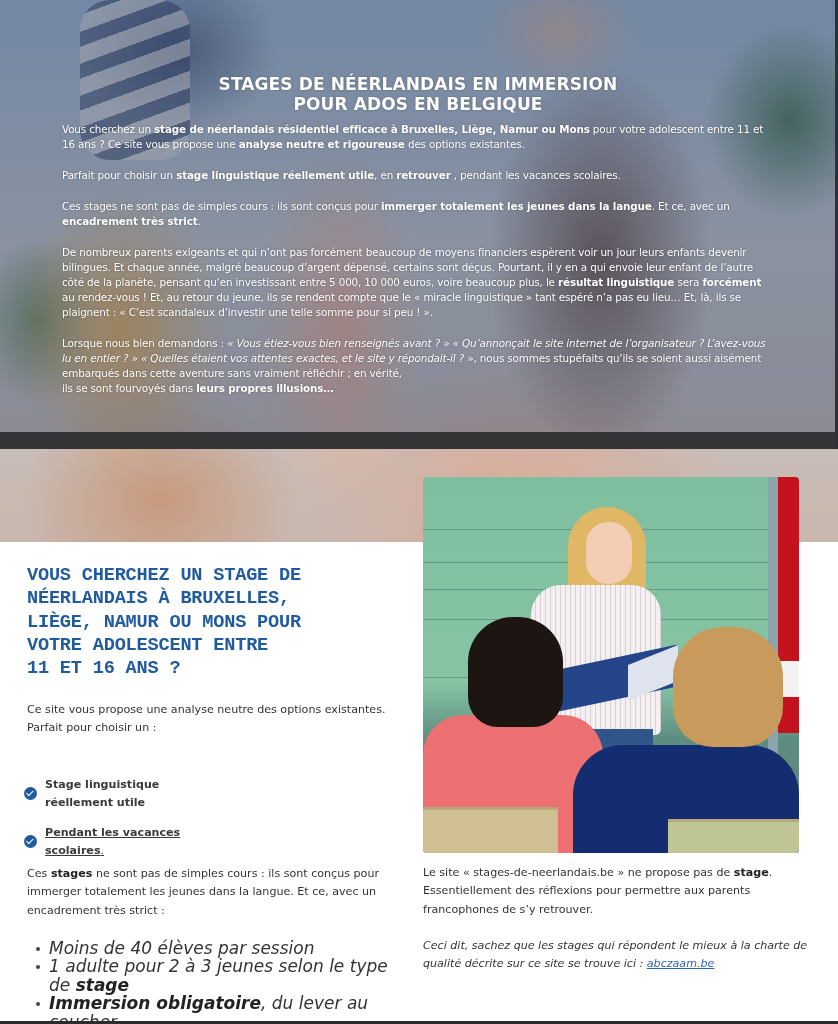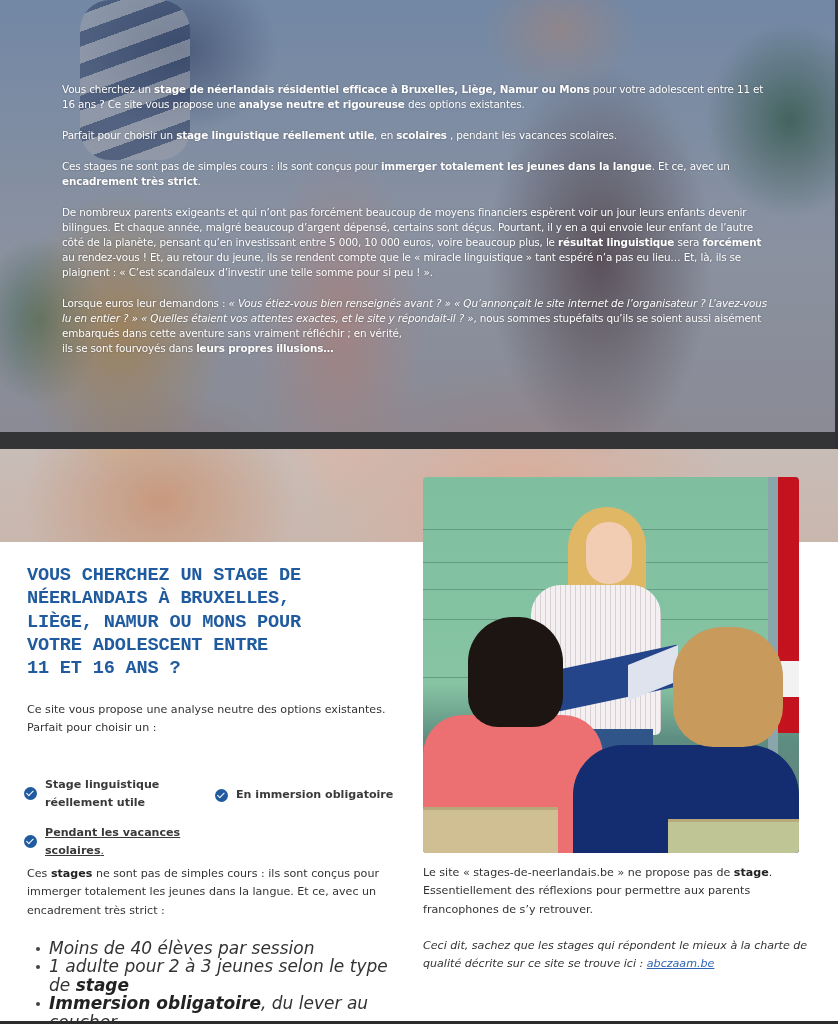--- a/index.html
+++ b/index.html
@@ -150,39 +150,43 @@
 <body>
 
 <div class="hero-photo">
   <div class="hero-stripes"></div>
 </div>
 <div class="hero-overlay"></div>
 <div class="hero-band"></div>
 <div class="hero-edge"></div>
 
 <div class="hero-content">
+  <h1 class="hero-title">
+    <span>STAGES DE NÉERLANDAIS EN IMMERSION</span><br>
+    <span>POUR ADOS EN BELGIQUE</span>
+  </h1>
 
   <p class="hero-p hp1">
     <span>Vous cherchez un </span><b>stage de néerlandais résidentiel efficace à Bruxelles, Liège, Namur ou Mons</b><span> pour votre adolescent entre 11 et 16 ans ? Ce site vous propose une </span><b>analyse neutre et rigoureuse</b><span> des options existantes.</span>
   </p>
 
   <p class="hero-p hp2">
-    <span>Parfait pour choisir un </span><b>stage linguistique réellement utile</b><span>, en </span><b>scolaires</b><span> , pendant les vacances scolaires.</span>
+    <span>Parfait pour choisir un </span><b>stage linguistique réellement utile</b><span>, en </span><b>retrouver</b><span> , pendant les vacances scolaires.</span>
   </p>
 
   <p class="hero-p hp3">
     <span>Ces stages ne sont pas de simples cours : ils sont conçus pour </span><b>immerger totalement les jeunes dans la langue</b><span>. Et ce, avec un </span><b>encadrement très strict</b><span>.</span>
   </p>
 
   <p class="hero-p hp4">
     <span>De nombreux parents exigeants et qui n’ont pas forcément beaucoup de moyens financiers espèrent voir un jour leurs enfants devenir bilingues. Et chaque année, malgré beaucoup d’argent dépensé, certains sont déçus. Pourtant, il y en a qui envoie leur enfant de l’autre côté de la planète, pensant qu’en investissant entre 5 000, 10 000 euros, voire beaucoup plus, le </span><b>résultat linguistique</b><span> sera </span><b>forcément</b><span> au rendez-vous ! Et, au retour du jeune, ils se rendent compte que le « miracle linguistique » tant espéré n’a pas eu lieu… Et, là, ils se plaignent : « C’est scandaleux d’investir une telle somme pour si peu ! ».</span>
   </p>
 
   <p class="hero-p hp5">
-    <span>Lorsque euros leur demandons : </span><i>« Vous étiez-vous bien renseignés avant ? » « Qu’annonçait le site internet de l’organisateur ? L’avez-vous lu en entier ? » « Quelles étaient vos attentes exactes, et le site y répondait-il ? »</i><span>, nous sommes stupéfaits qu’ils se soient aussi aisément embarqués dans cette aventure sans vraiment réfléchir ; en vérité,</span><br>
+    <span>Lorsque nous bien demandons : </span><i>« Vous étiez-vous bien renseignés avant ? » « Qu’annonçait le site internet de l’organisateur ? L’avez-vous lu en entier ? » « Quelles étaient vos attentes exactes, et le site y répondait-il ? »</i><span>, nous sommes stupéfaits qu’ils se soient aussi aisément embarqués dans cette aventure sans vraiment réfléchir ; en vérité,</span><br>
     <span>ils se sont fourvoyés dans </span><b>leurs propres illusions…</b>
   </p>
 </div>
 
 <div class="lower-bg"></div>
 
 <div class="teacher-img" title="Enseignante lisant un livre devant des élèves">
   <div class="ti-board-line" style="top:52px"></div>
   <div class="ti-board-line" style="top:85px"></div>
   <div class="ti-board-line" style="top:112px"></div>
@@ -217,24 +221,20 @@
 <p class="intro">
   <span>Ce site vous propose une analyse neutre des options existantes.</span><br>
   <span>Parfait pour choisir un :</span>
 </p>
 
 <div class="features">
   <div class="feature f1">
     <span class="check"></span>
     <span>Stage linguistique réellement utile</span>
   </div>
-  <div class="feature f2 single">
-    <span class="check"></span>
-    <span>En immersion obligatoire</span>
-  </div>
   <div class="feature f3">
     <span class="check"></span>
     <span><span>Pendant les vacances scolaires</span><span class="tail">.</span></span>
   </div>
 </div>
 
 <p class="stages-text">
   <span>Ces </span><b>stages</b><span> ne sont pas de simples cours : ils sont conçus pour immerger totalement les jeunes dans la langue. Et ce, avec un encadrement très strict :</span>
 </p>
 

